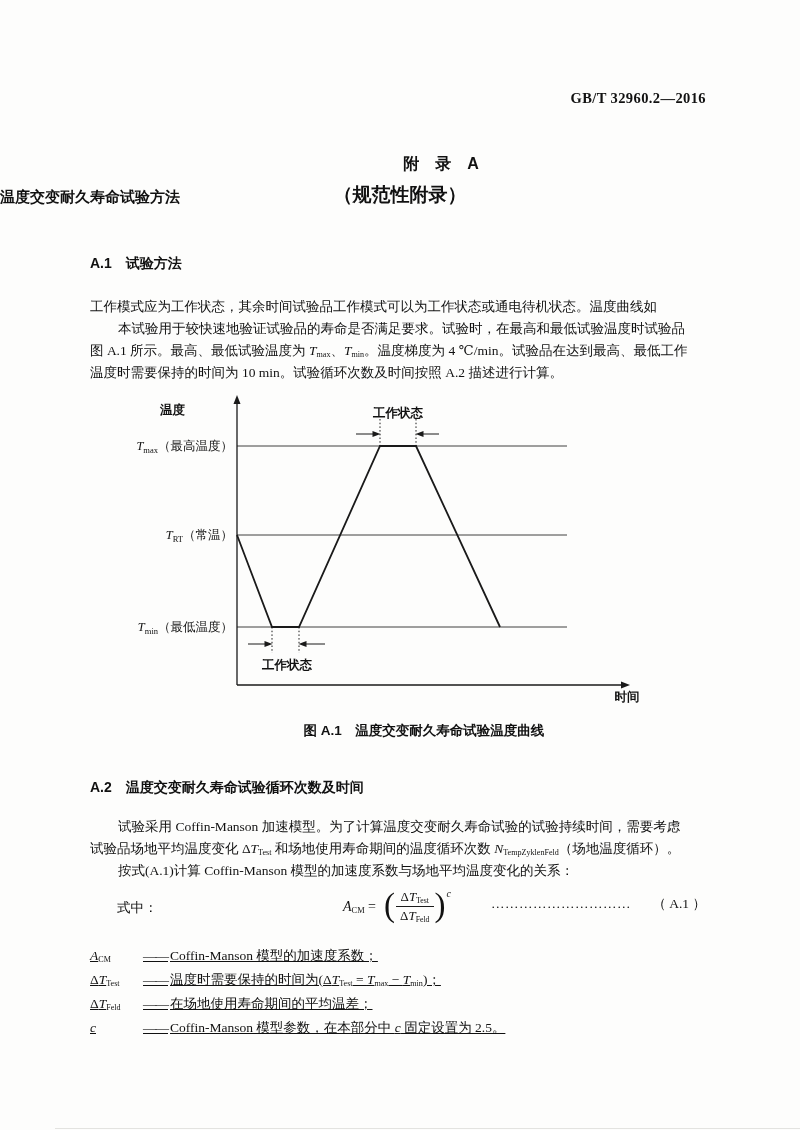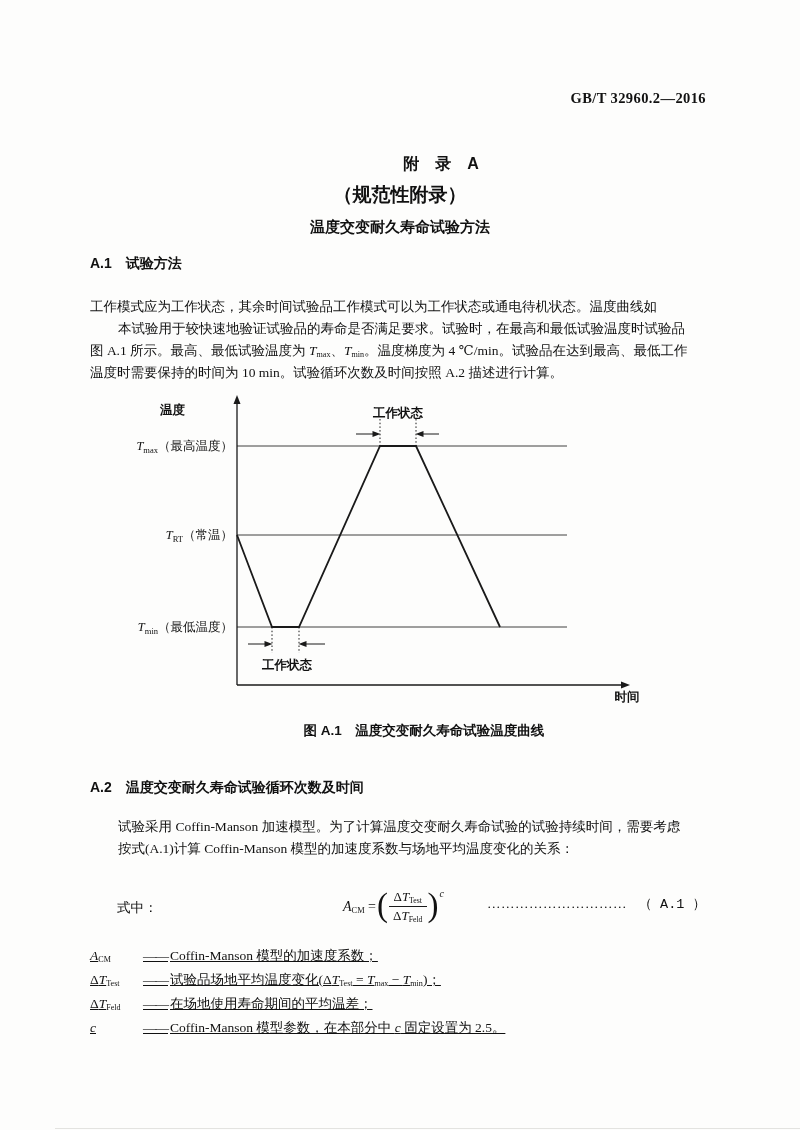--- a/index.html
+++ b/index.html
@@ -16,21 +16,21 @@
   sub { font-size:0.6em; vertical-align:-0.25em; line-height:0; letter-spacing:0; }
   i { font-family:"Liberation Serif","DejaVu Serif",serif; }
 
   .header-code {
     position:absolute; top:90px; right:94px;
     font-size:14.5px; font-weight:bold; letter-spacing:0.4px;
     font-family:"Liberation Serif","DejaVu Serif",serif;
   }
   .title-appendix { position:absolute; top:154px; left:0; width:100%; text-align:center; font-size:16px;padding-left:41px; }
   .title-normative { position:absolute; top:182px; left:0; width:100%; text-align:center; font-size:19px; }
-  .title-method { position:absolute; top:218px; left:0; width:100%; text-align:center; font-size:15px; }
+  .title-method { position:absolute; top:188px; left:0; width:100%; text-align:left; font-size:15px; }
 
   .h-a1 { position:absolute; top:255px; left:90px; font-size:14px; }
   .h-a2 { position:absolute; top:779px; left:90px; font-size:14px; }
 
   .para { position:absolute; left:90px; width:628px; font-size:13.5px; line-height:22px; }
   .para-a1 { top:296px; }
   .para-a2 { top:816px; }
   .line { white-space:nowrap; }
   .indent { text-indent:28px; }
 
@@ -44,29 +44,29 @@
   .fig-svg .fill { fill:#1a1a1a; stroke:none; }
   .fig-svg text { fill:#111; font-size:12.5px; font-family:"Liberation Serif","DejaVu Serif",serif; }
   .fig-svg .bold { font-weight:bold; font-family:"Liberation Sans","DejaVu Sans",sans-serif; font-size:12.5px; }
   .fig-svg .ti { font-style:italic; }
   .fig-svg .tsub { font-size:8.5px; }
 
   .fig-caption { position:absolute; top:722px; left:0; width:100%; text-align:center; font-size:13.5px;padding-left:24px; }
 
   .formula-wrap { position:absolute; top:882px; left:90px; width:624px; height:50px; font-size:14px; }
   .f-main { position:absolute; left:253px; top:0; height:50px; display:flex; align-items:center; }
-  .f-lhs { margin-right:1px; }
+  .f-lhs { margin-right:8px; }
   .bigp { font-size:33px; line-height:0.8; font-weight:400; position:relative; top:-2px; }
   .frac { display:inline-flex; flex-direction:column; align-items:center; font-size:13px; margin:0 1px; }
   .frac .fnum, .frac .fden { padding:0 4px 1px 4px; line-height:1.25; white-space:nowrap; }
   .frac .fden { border-top:1.2px solid #1a1a1a; padding-top:1px; }
   .expo { font-size:10px; position:relative; top:-14px; margin-left:1px; }
   .f-leader { position:absolute; right:8px; top:13px; font-size:13.5px; white-space:nowrap; }
   .f-dots { letter-spacing:0.5px; }
-  .f-num { margin-left:8px;font-family:Liberation Mono, monospace; }
+  .f-num { margin-left:18px; }
 
   .where { position:absolute; top:899px; left:117px; font-size:13.5px; }
   .defs { position:absolute; top:947px; left:90px; width:628px; font-size:13.5px;text-decoration:underline; }
   .def-row { height:24px; white-space:nowrap; display:flex; align-items:baseline; }
   .def-term { display:inline-block; width:53px; flex:0 0 53px; }
   .def-dash { letter-spacing:-1px; margin-right:2px; }
 
   .scan-edge { position:absolute; bottom:1px; left:55px; right:0; height:1px; background:#e3e3e0; }
 </style>
 </head>
@@ -127,20 +127,21 @@
       <text x="96" y="239" text-anchor="end"><tspan class="ti">T</tspan><tspan class="tsub" dy="3">min</tspan><tspan dy="-3">（最低温度）</tspan></text>
     </svg>
   </div>
 
   <div class="fig-caption hd">图 A.1　温度交变耐久寿命试验温度曲线</div>
 
   <div class="h-a2 hd">A.2　温度交变耐久寿命试验循环次数及时间</div>
 
   <div class="para para-a2">
     <div class="line indent"><span>试验采用 Coffin-Manson 加速模型。为了计算温度交变耐久寿命试验的试验持续时间，需要考虑</span></div>
+    <div class="line"><span>试验品场地平均温度变化 Δ</span><i>T</i><sub>Test</sub><span> 和场地使用寿命期间的温度循环次数 </span><i>N</i><sub>TempZyklenFeld</sub><span>（场地温度循环）。</span></div>
     <div class="line indent"><span>按式(A.1)计算 Coffin-Manson 模型的加速度系数与场地平均温度变化的关系：</span></div>
   </div>
 
   <div class="formula-wrap">
     <div class="f-main">
       <span class="f-lhs"><i>A</i><sub>CM</sub><span> = </span></span>
       <span class="bigp">(</span>
       <span class="frac">
         <span class="fnum"><span>Δ</span><i>T</i><sub>Test</sub></span>
         <span class="fden"><span>Δ</span><i>T</i><sub>Feld</sub></span>
@@ -158,21 +159,21 @@
 
   <div class="defs">
     <div class="def-row">
       <span class="def-term"><i>A</i><sub>CM</sub></span>
       <span class="def-dash">——</span>
       <span class="def-desc"><span>Coffin-Manson 模型的加速度系数；</span></span>
     </div>
     <div class="def-row">
       <span class="def-term"><span>Δ</span><i>T</i><sub>Test</sub></span>
       <span class="def-dash">——</span>
-      <span class="def-desc"><span>试验品场地平均温度变化(Δ</span><i>T</i><sub>Test</sub><span> = </span><i>T</i><sub>max</sub><span> − </span><i>T</i><sub>min</sub><span>)；</span></span>
+      <span class="def-desc"><span>温度时需要保持的时间为(Δ</span><i>T</i><sub>Test</sub><span> = </span><i>T</i><sub>max</sub><span> − </span><i>T</i><sub>min</sub><span>)；</span></span>
     </div>
     <div class="def-row">
       <span class="def-term"><span>Δ</span><i>T</i><sub>Feld</sub></span>
       <span class="def-dash">——</span>
       <span class="def-desc"><span>在场地使用寿命期间的平均温差；</span></span>
     </div>
     <div class="def-row">
       <span class="def-term"><i>c</i></span>
       <span class="def-dash">——</span>
       <span class="def-desc"><span>Coffin-Manson 模型参数，在本部分中 </span><i>c</i><span> 固定设置为 2.5。</span></span>

